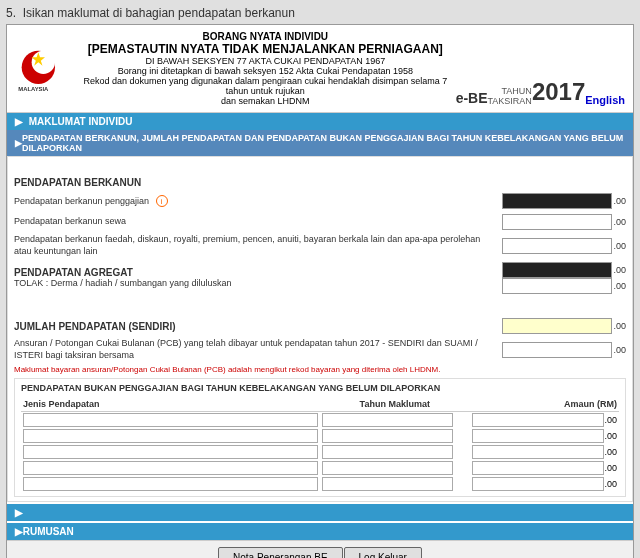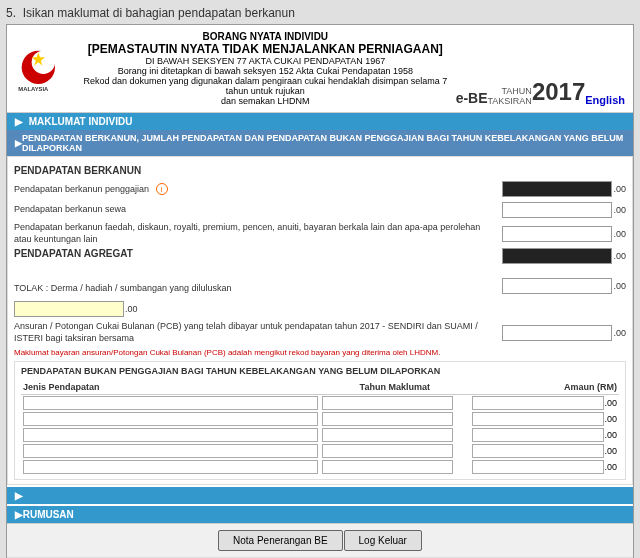--- a/index.html
+++ b/index.html
@@ -111,21 +111,21 @@
       padding: 3px 8px;
       display: flex;
       align-items: center;
       cursor: pointer;
     }
     .sub-section-title {
       font-size: 10px;
       font-weight: bold;
       color: #333;
       margin-bottom: 4px;
-      margin-top: 4px;
+      margin-top: 16px;
     }
     .form-row {
       display: flex;
       align-items: center;
       margin-bottom: 3px;
       min-height: 18px;
     }
     .form-label {
       flex: 1;
       font-size: 9px;
@@ -169,22 +169,22 @@
       font-size: 8px;
       text-align: center;
       line-height: 11px;
       margin-left: 4px;
       cursor: pointer;
     }
 
     
     .aggregate-row {
       display: flex;
-      align-items: flex-start;
-      margin-bottom: 10px;
+      align-items: flex-end;
+      margin-bottom: 0;
       min-height: 18px;
     }
     .aggregate-label {
       flex: 1;
       font-size: 10px;
       font-weight: bold;
       color: #333;
     }
 
     
@@ -274,22 +274,22 @@
     }
 
     .pcb-note {
       font-size: 8px;
       color: #cc0000;
       margin-top: 2px;
       margin-bottom: 2px;
     }
     .tolak-row {
       display: flex;
-      align-items: flex-end;
-      margin-bottom: 6px;
+      align-items: flex-start;
+      margin-bottom: 21px;
       min-height: 18px;
     }
     .jumlah-row {
       display: flex;
       align-items: center;
       margin-bottom: 3px;
       min-height: 18px;
     }
     .content-white {
       background: #fff;
@@ -390,20 +390,21 @@
 
       <div class="tolak-row">
         <div class="form-label">TOLAK : Derma / hadiah / sumbangan yang diluluskan</div>
         <div class="form-input-area">
           <input class="form-input" type="text" value="" style="">
           <span class="dot00">.00</span>
         </div>
       </div>
 
       <div class="jumlah-row">
+        <div class="aggregate-label">JUMLAH PENDAPATAN (SENDIRI)</div>
         <div class="form-input-area">
           <input class="form-input form-input-yellow" type="text" value="" style="">
           <span class="dot00">.00</span>
         </div>
       </div>
 
       <div class="form-row">
         <div class="form-label">Ansuran / Potongan Cukai Bulanan (PCB) yang telah dibayar untuk pendapatan tahun 2017 - SENDIRI dan SUAMI / ISTERI bagi taksiran bersama</div>
         <div class="form-input-area">
           <input class="form-input" type="text" value="" style="">

